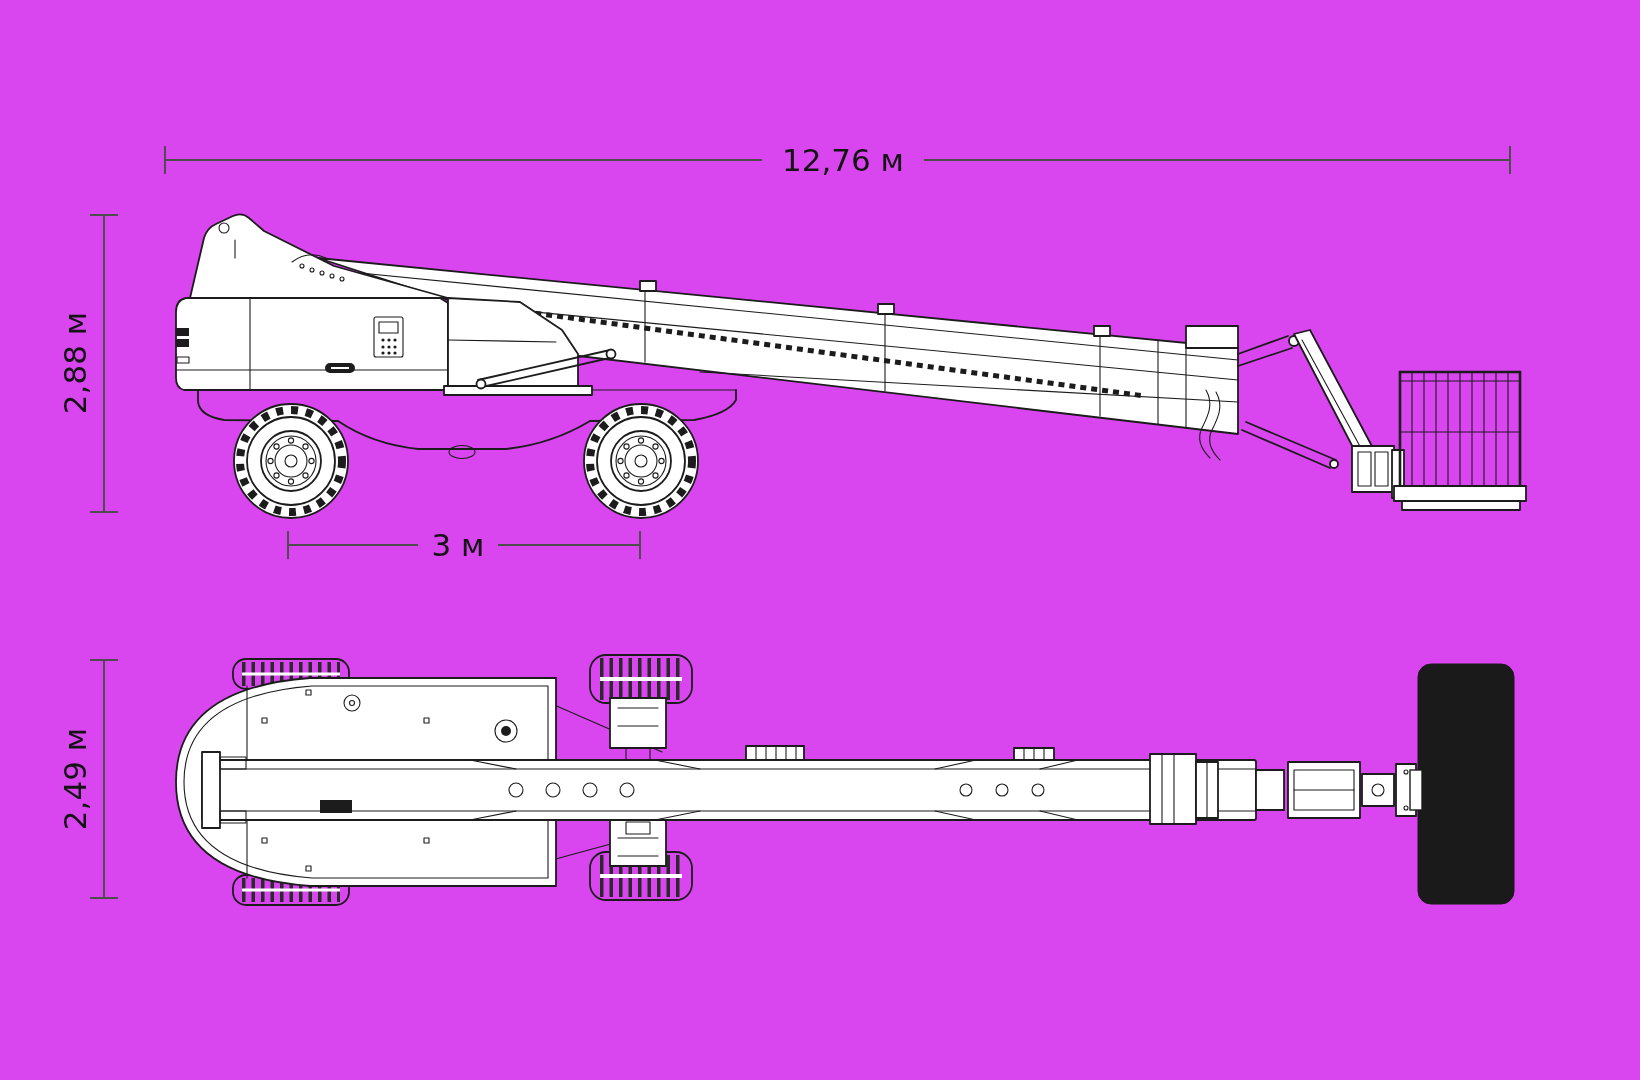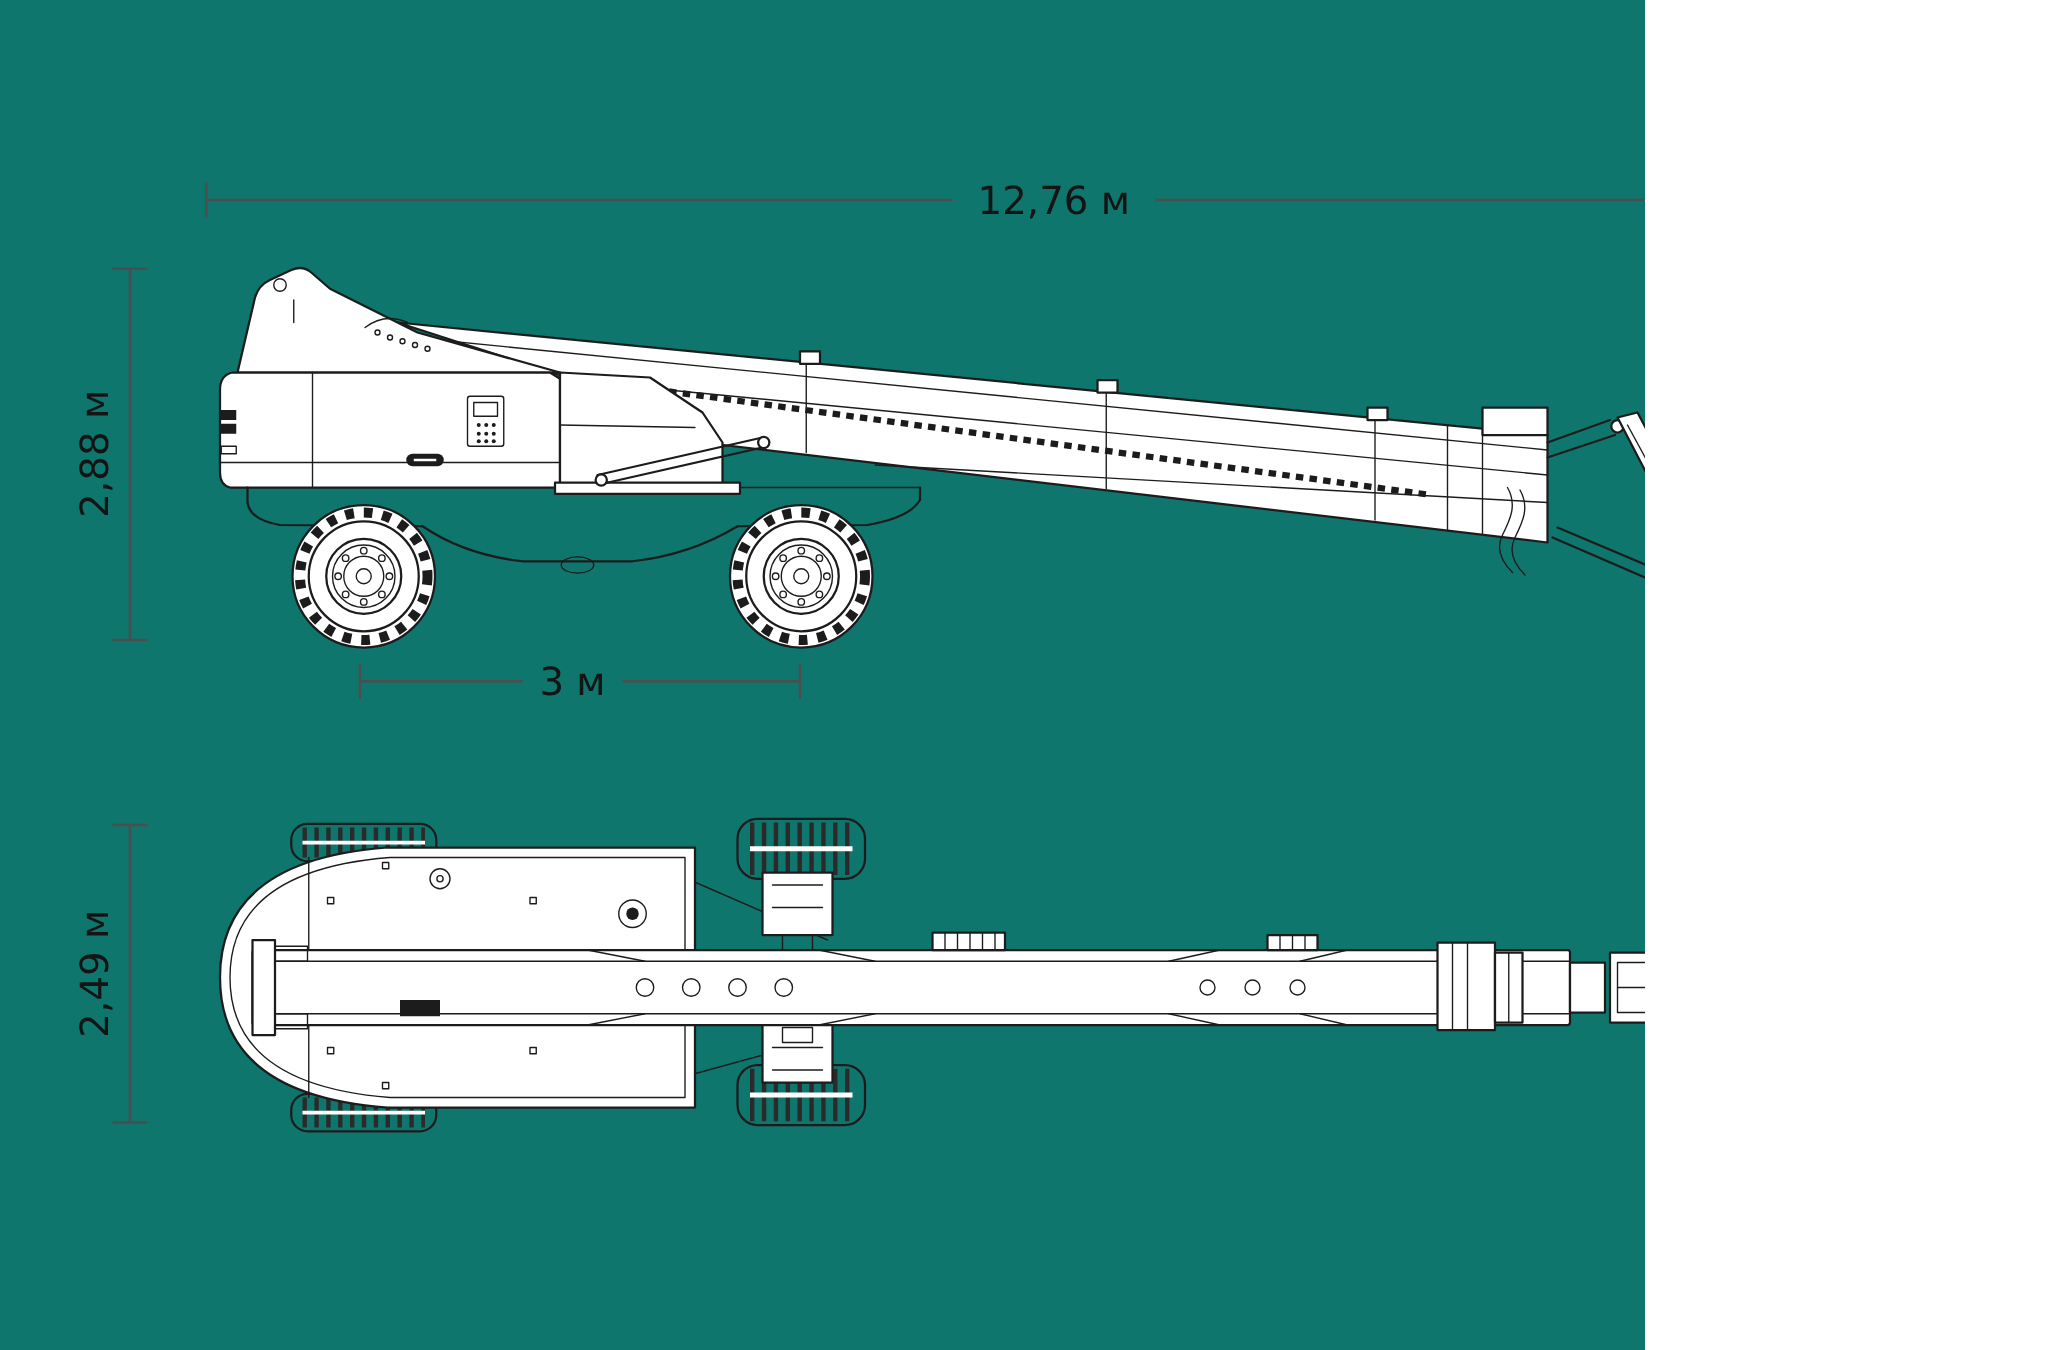--- a/index.html
+++ b/index.html
@@ -1,16 +1,16 @@
 <!DOCTYPE html>
 <html><head>
 <meta charset="utf-8">
 <style>
   html,body{margin:0;padding:0;background:#ffffff;}
-  .canvas{position:relative;width:1316px;height:1080px;background:#0f766e;overflow:hidden;
+  .canvas{position:relative;width:1640px;height:1080px;background:#d946ef;overflow:hidden;
           font-family:"DejaVu Sans",sans-serif;text-decoration:underline;}
   svg{position:absolute;inset:0;display:block;}
   .ln  {stroke:#1c1c1c;stroke-width:1.8;fill:#ffffff;stroke-linejoin:round;stroke-linecap:round;}
   .lnf {stroke:#1c1c1c;stroke-width:1.8;fill:none;stroke-linejoin:round;stroke-linecap:round;}
   .lnt {stroke:#1c1c1c;stroke-width:1.1;fill:none;stroke-linejoin:round;stroke-linecap:round;}
   .lnw {stroke:#1c1c1c;stroke-width:2.6;fill:none;stroke-linecap:round;}
   .dk  {fill:#1c1c1c;stroke:none;}
   .dim {stroke:#4d4d4d;stroke-width:2;fill:none;stroke-linecap:butt;}
   .dimtxt{font-family:"DejaVu Sans",sans-serif;font-size:31px;fill:#141414;}
 </style>

